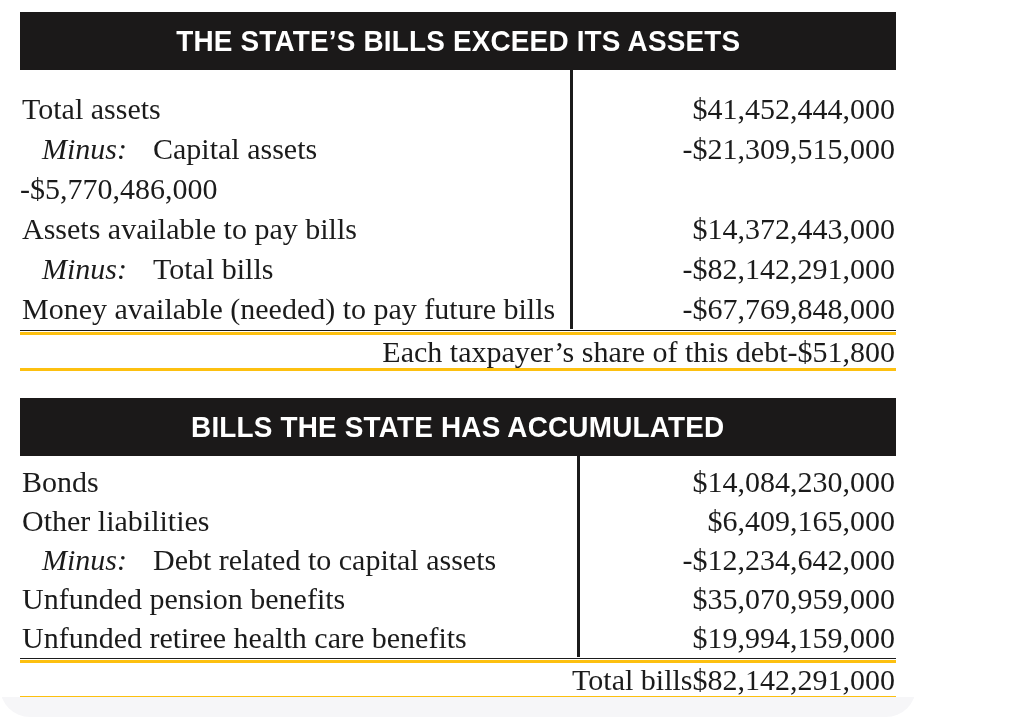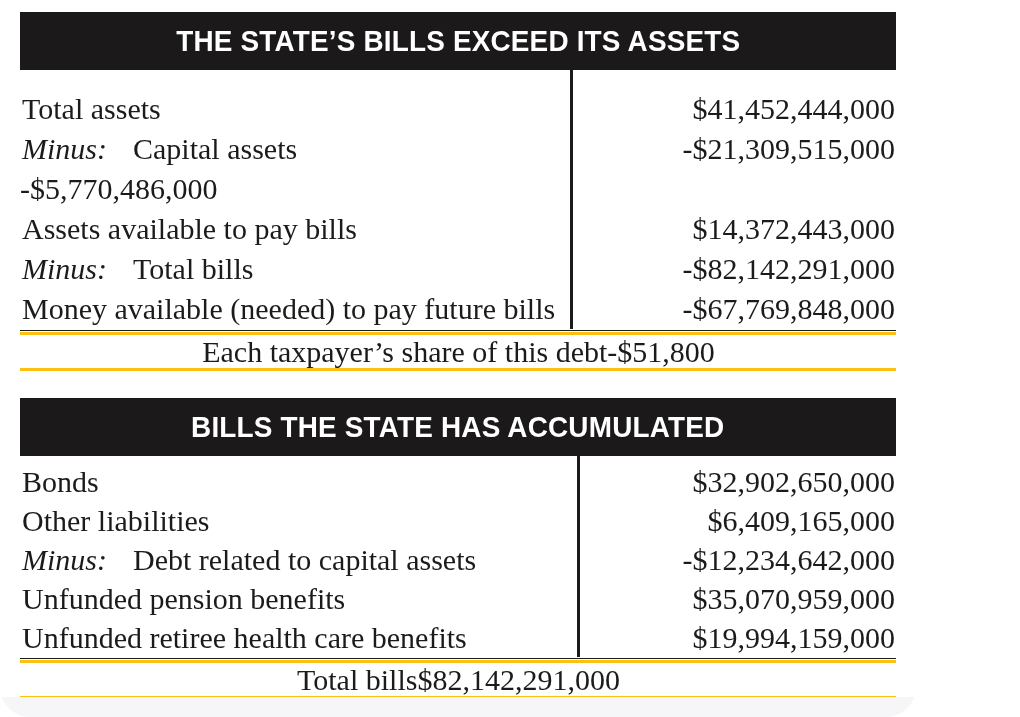--- a/index.html
+++ b/index.html
@@ -45,27 +45,28 @@
   .row{
     display:flex;justify-content:space-between;align-items:center;
     height:40px;
     font-size:30px;
   }
   .fin-table.second .row{height:39px;}
   .cell-label{white-space:nowrap;padding-left:2px;}
   .prefix{
     display:inline-block;width:111px;
     font-style:italic;
+    margin-left:20px;
   }
   .cell-value{white-space:nowrap;text-align:right;padding-right:1px;}
   .rule-double{margin-top:1px;}
   .rule-black{height:1px;background:var(--divider,#1b1b1b);}
   .rule-gold{height:3px;background:var(--accent,#FDC010);margin-top:1px;}
   .total-row{
-    display:flex;justify-content:center;align-items:center;
+    display:flex;justify-content:flex-end;align-items:center;
     height:33px;font-size:30px;
   }
   .total-row .cell-label{padding-left:2px;}
   .rule-gold-solo{height:3px;background:var(--accent,#FDC010);}
   .footer-strip{
     position:absolute;left:0;right:0;bottom:0;height:20px;
     background:var(--footer,#f6f6f8);
   }
 </style>
 </head>
@@ -118,21 +119,21 @@
 
   <section class="fin-table second">
     <header class="bar">
       <h2>BILLS THE STATE HAS ACCUMULATED</h2>
     </header>
     <div class="rows-wrap">
       <div class="col-divider"></div>
       <div class="rows">
           <div class="row">
             <span class="cell-label"><span>Bonds</span></span>
-            <span class="cell-value">$32,902,650,000</span>
+            <span class="cell-value">$14,084,230,000</span>
           </div>
           <div class="row">
             <span class="cell-label"><span>Other liabilities</span></span>
             <span class="cell-value">$6,409,165,000</span>
           </div>
           <div class="row">
             <span class="cell-label"><span class="prefix">Minus:</span><span>Debt related to capital assets</span></span>
             <span class="cell-value">-$12,234,642,000</span>
           </div>
           <div class="row">

